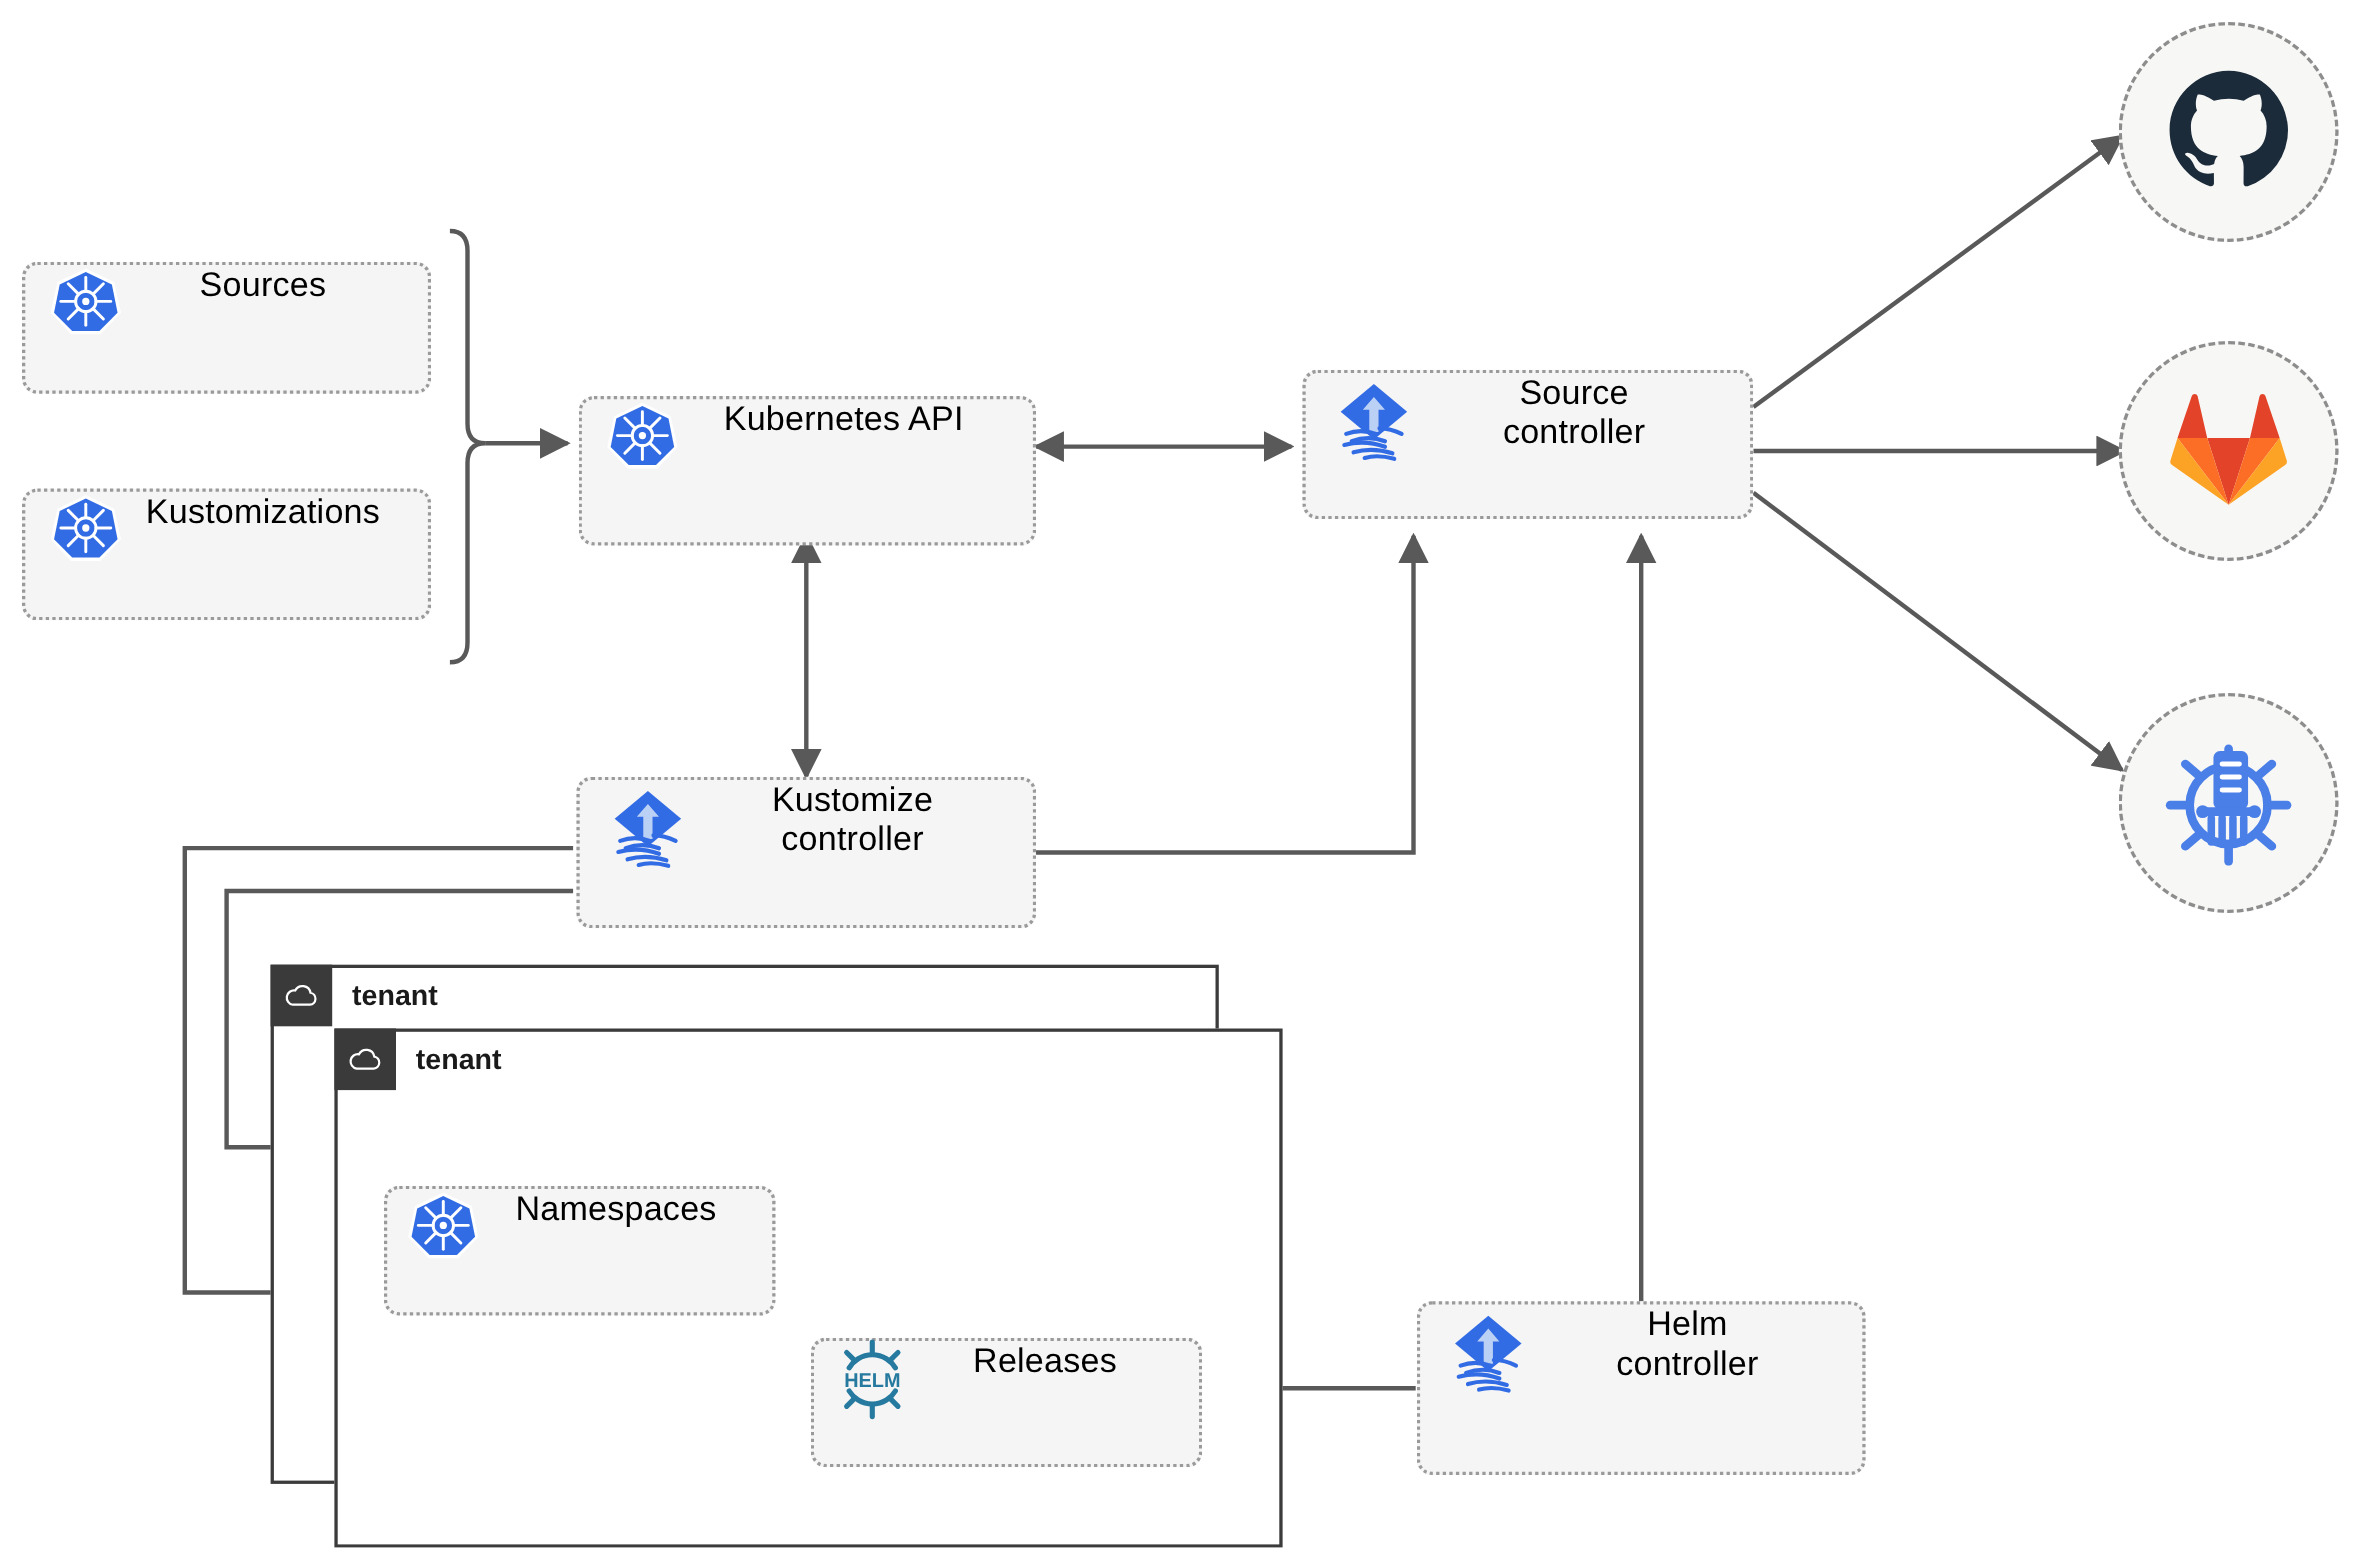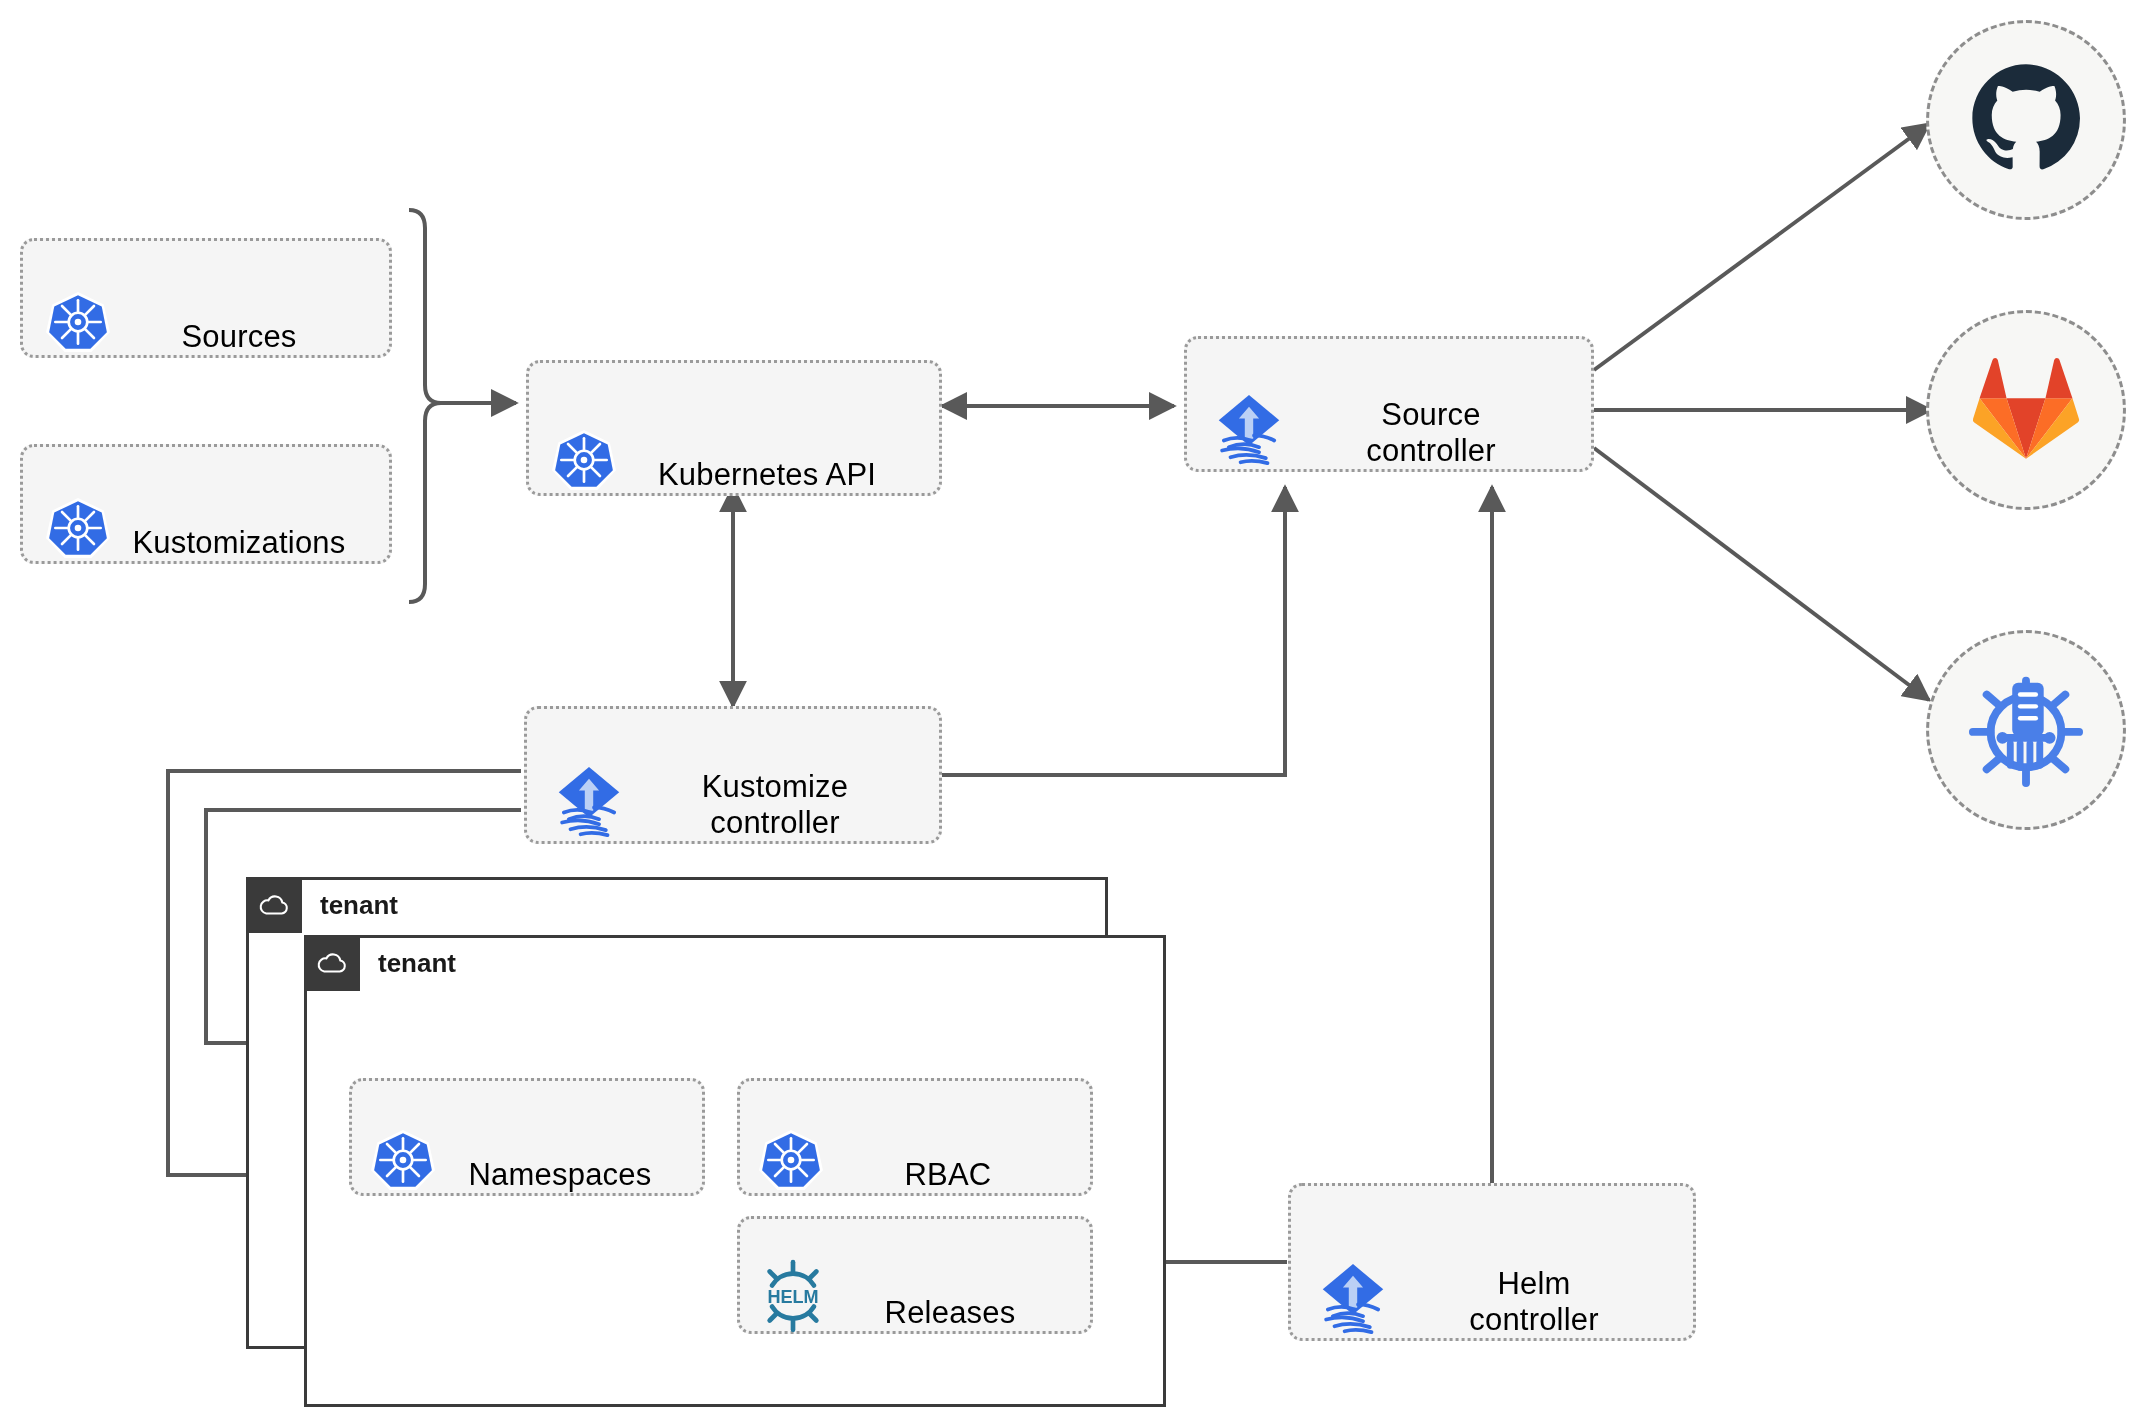--- a/index.html
+++ b/index.html
@@ -7,21 +7,21 @@
   #stage{position:relative;width:2144px;height:1407px;background:#fff;overflow:hidden;}
 
   
   .node{
     position:absolute;
     background:#f5f5f5;
     border:3px dotted #9a9a9a;
     border-radius:14px;
     box-sizing:border-box;
     display:flex;
-    align-items:flex-end;
+    align-items:flex-start;
   }
   .node .ico{flex:0 0 auto;display:flex;align-items:center;justify-content:center;}
   .node .lbl{
     flex:1 1 auto;
     text-align:center;
     color:#000;
     font-size:31px;
     line-height:1.16;
     letter-spacing:.2px;
     white-space:pre-line;
@@ -326,41 +326,20 @@
               <path d="M38.4 38.4 L47.5 47.5"></path>
             <path d="M38.4 25.6 L47.5 16.5"></path>
               <path d="M25.6 38.4 L16.5 47.5"></path>
           </g>
           <circle cx="32" cy="32" r="3.2" fill="#fff"></circle>
         </svg>
       </span>
       <span class="lbl">Namespaces</span>
     </div>
 
-    <div class="node" style="left:430px;top:140px;width:356px;height:118px;padding:0 18px;">
-      <span class="ico k8sbox">
-        <svg viewBox="0 0 64 64" width="66" height="66">
-          <polygon points="32,3 57,15 63,42 45,61 19,61 1,42 7,15" fill="#fff"></polygon>
-          <polygon points="32,6 55,17 60,42 44,58 20,58 4,42 9,17" fill="#326CE5"></polygon>
-          <g fill="none" stroke="#fff" stroke-width="2.6" stroke-linecap="round">
-            <circle cx="32" cy="32" r="9"></circle>
-            <path d="M32 23 L32 11"></path>
-              <path d="M32 41 L32 53"></path>
-            <path d="M23 32 L10 32"></path>
-              <path d="M41 32 L54 32"></path>
-            <path d="M25.6 25.6 L16.5 16.5"></path>
-              <path d="M38.4 38.4 L47.5 47.5"></path>
-            <path d="M38.4 25.6 L47.5 16.5"></path>
-              <path d="M25.6 38.4 L16.5 47.5"></path>
-          </g>
-          <circle cx="32" cy="32" r="3.2" fill="#fff"></circle>
-        </svg>
-      </span>
-      <span class="lbl">RBAC</span>
-    </div>
 
 
     <div class="node" style="left:430px;top:278px;width:356px;height:118px;padding:0 18px;">
       <span class="ico helmbox">
         <svg viewBox="0 0 120 120" width="78" height="78">
           <g stroke="#277A9F" fill="none" stroke-width="8" stroke-linecap="round">
             <path d="M24 42 A42 42 0 0 1 96 42"></path>
             <path d="M24 78 A42 42 0 0 0 96 78"></path>
             <path d="M60 18 L60 2"></path>
             <path d="M60 102 L60 118"></path>

